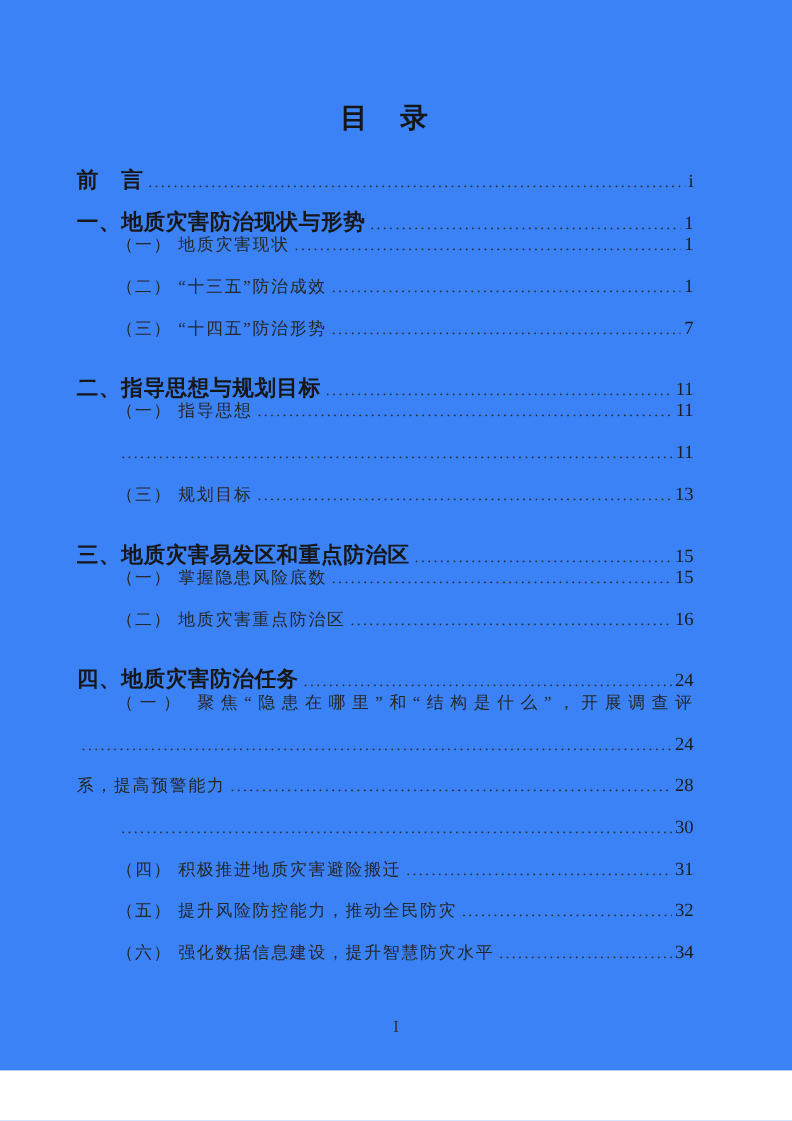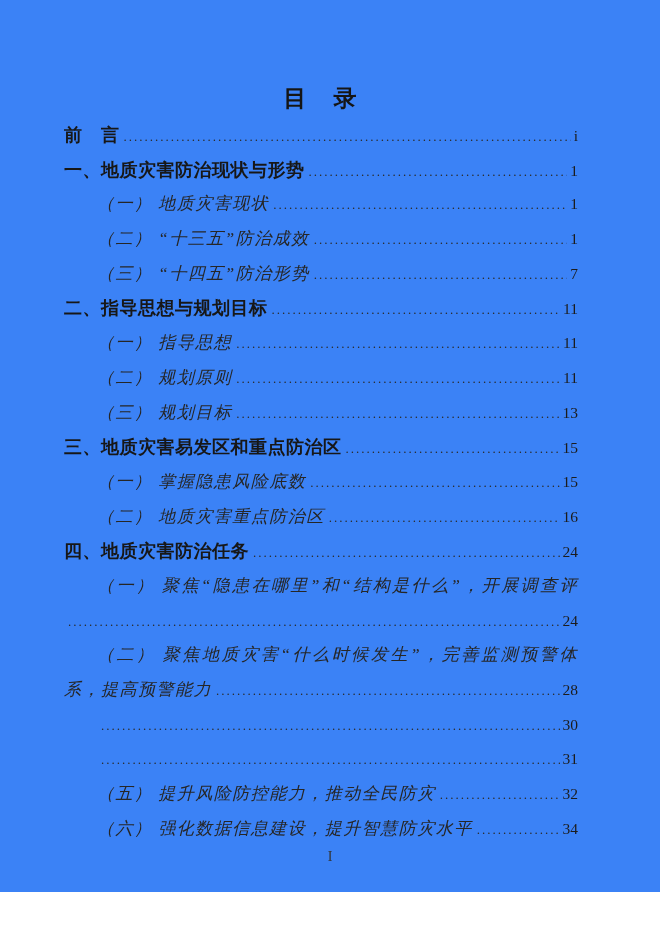--- a/index.html
+++ b/index.html
@@ -41,27 +41,27 @@
     text-align: justify;
     text-align-last: justify;
   }
   .label { flex: 0 0 auto; }
   .h1 .label {
     font-family: "Liberation Sans", sans-serif;
     font-weight: 700;
     font-size: 18px;
     letter-spacing: 0.5px;
     color: #171717;
+    margin-top: 15px;
   }
   .sub .label {
     font-family: "Liberation Serif", serif;
-    font-size: 17px;
+    font-size: 14px;
     letter-spacing: 1.5px;
     color: #262626;
-    font-style: italic;
   }
   .indent { padding-left: 33px; }
   .dots {
     flex: 1 1 auto;
     overflow: hidden;
     margin: 0 3px 0 4px;
     font-family: "Liberation Serif", serif;
     font-size: 13px;
     letter-spacing: 2px;
     color: #2b2b2b;
@@ -116,21 +116,20 @@
         <span class="label">二、指导思想与规划目标</span>
         <span class="dots">....................................................................................................................................................................................................................................................................</span>
         <span class="pagenum">11</span>
       </div>
       <div class="toc-line sub indent">
         <span class="label">（一） 指导思想</span>
         <span class="dots">....................................................................................................................................................................................................................................................................</span>
         <span class="pagenum">11</span>
       </div>
       <div class="toc-line sub indent">
-        <span class="label">（二） 规划原则</span>
         <span class="dots">....................................................................................................................................................................................................................................................................</span>
         <span class="pagenum">11</span>
       </div>
       <div class="toc-line sub indent">
         <span class="label">（三） 规划目标</span>
         <span class="dots">....................................................................................................................................................................................................................................................................</span>
         <span class="pagenum">13</span>
       </div>
       <div class="toc-line h1">
         <span class="label">三、地质灾害易发区和重点防治区</span>
@@ -150,31 +149,31 @@
       <div class="toc-line h1">
         <span class="label">四、地质灾害防治任务</span>
         <span class="dots">....................................................................................................................................................................................................................................................................</span>
         <span class="pagenum">24</span>
       </div>
       <div class="toc-line sub indent fill"><span class="label">（一） 聚焦“隐患在哪里”和“结构是什么”，开展调查评</span></div>
       <div class="toc-line sub">
         <span class="dots">....................................................................................................................................................................................................................................................................</span>
         <span class="pagenum">24</span>
       </div>
-      <div class="toc-line sub indent fill"><span class="label">（二） 聚焦地质灾害“什么时候发生”，完善监测预警体</span></div>
       <div class="toc-line sub">
         <span class="label">系，提高预警能力</span>
         <span class="dots">....................................................................................................................................................................................................................................................................</span>
         <span class="pagenum">28</span>
       </div>
       <div class="toc-line sub indent">
         <span class="dots">....................................................................................................................................................................................................................................................................</span>
         <span class="pagenum">30</span>
       </div>
       <div class="toc-line sub indent">
+        <span class="label">（四） 积极推进地质灾害避险搬迁</span>
         <span class="dots">....................................................................................................................................................................................................................................................................</span>
         <span class="pagenum">31</span>
       </div>
       <div class="toc-line sub indent">
         <span class="label">（五） 提升风险防控能力，推动全民防灾</span>
         <span class="dots">....................................................................................................................................................................................................................................................................</span>
         <span class="pagenum">32</span>
       </div>
       <div class="toc-line sub indent">
         <span class="label">（六） 强化数据信息建设，提升智慧防灾水平</span>

